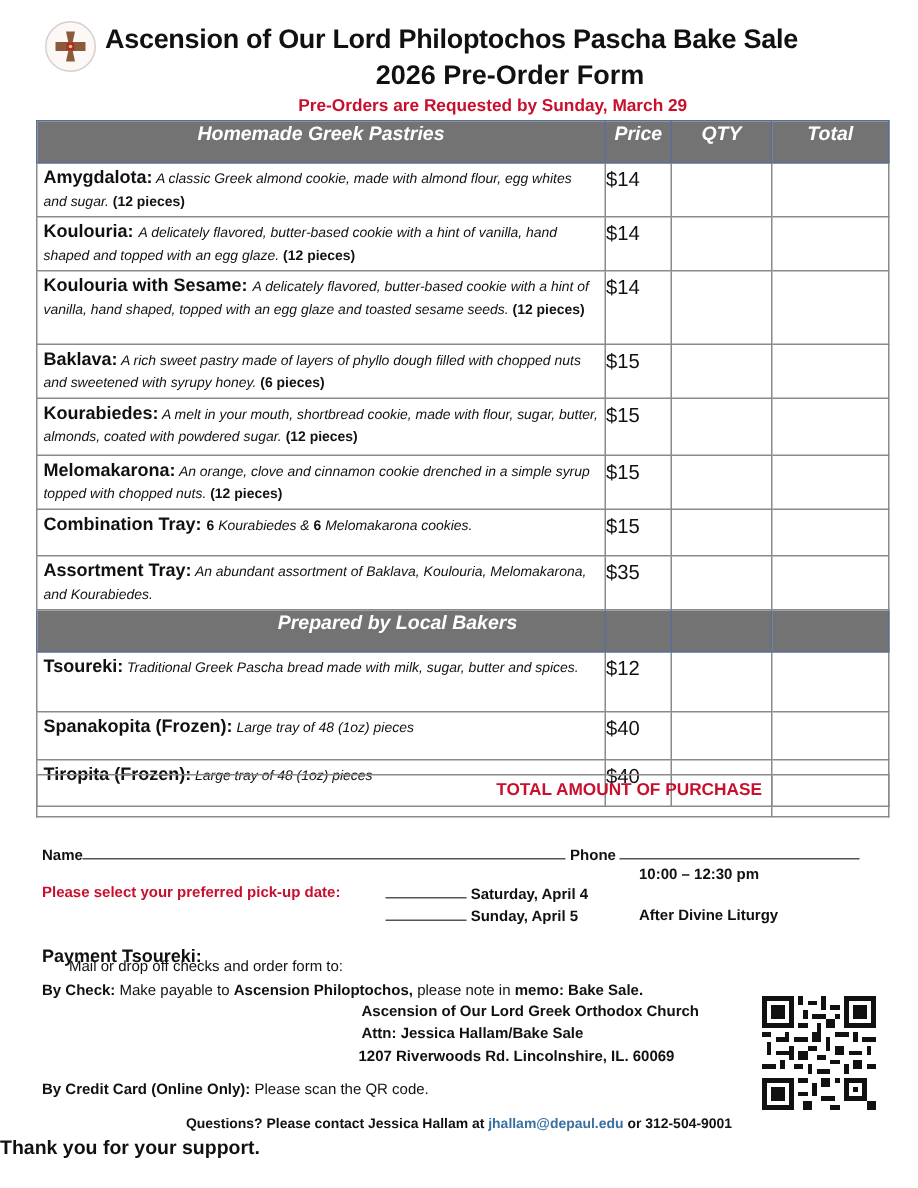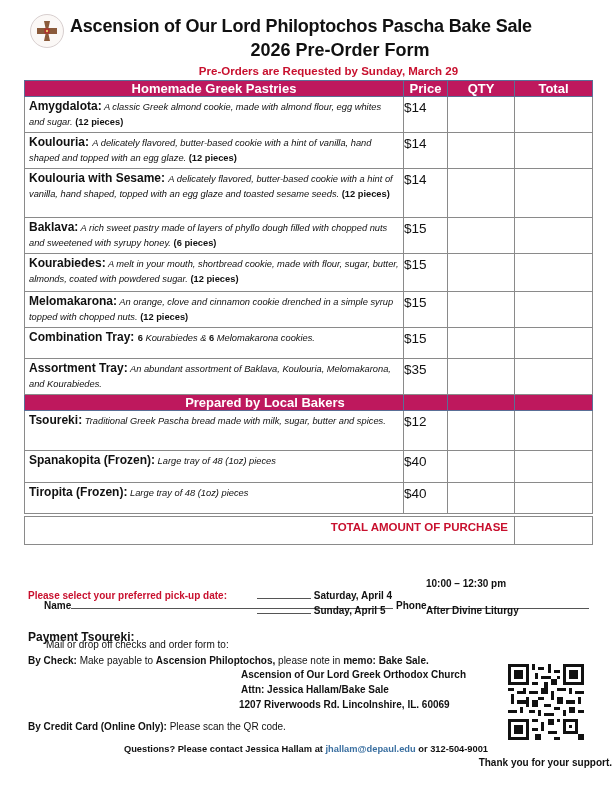--- a/index.html
+++ b/index.html
@@ -6,21 +6,21 @@
   html, body { width: 612px; height: 792px; background: #ffffff; }
   body { font-family: "Liberation Sans", sans-serif; color: #111; position: relative; overflow: hidden; }
   .logo { position: absolute; left: 30px; top: 14px; width: 34px; height: 34px; border-radius: 50%; border: 1px solid #d8cfcf; background: #fbf8f6; display: flex; align-items: center; justify-content: center; }
   .logo svg { width: 22px; height: 22px; }
   .title1 { position: absolute; left: 70px; width: 540px; top: 16px; font-size: 18px; font-weight: bold; text-align: left; letter-spacing: -0.2px; }
   .title2 { position: absolute; left: 70px; width: 540px; top: 40px; font-size: 18px; font-weight: bold; text-align: center; }
   .deadline { position: absolute; left: 0; width: 612px; top: 65px; font-size: 11.5px; font-weight: bold; color: #c8102e; text-align: center; padding-left: 45px; }
 
   table.menu { position: absolute; left: 24px; top: 80px; width: 568px; border-collapse: collapse; table-layout: fixed; }
   table.menu td, table.menu th { border: 1px solid #8a8a8a; vertical-align: top; }
-  table.menu th { background: #be185d; color: #fff; font-size: 13px; font-weight: bold; height: 16px; padding: 0; text-align: center; border-color: #5a6f96; }
+  table.menu th { background: #737373; color: #fff; font-size: 13px; font-weight: bold; height: 28px; padding: 0; text-align: center; border-color: #5a6f96; font-style: italic; }
   .col-desc { width: 379px; }
   .col-price { width: 44px; }
   .col-qty { width: 67px; }
   .col-total { width: 78px; }
   .desc { font-size: 9.3px; line-height: 15px; padding: 2px 4px 2px 4px; font-style: italic; }
   .desc .name { font-style: normal; font-weight: bold; font-size: 12px; }
   .desc .pieces { font-style: normal; font-weight: bold; font-size: 9.3px; }
   .desc .bnum { font-style: normal; font-weight: bold; }
   .price { font-size: 13.5px; text-align: left; padding-top: 3px; }
   .section-row th { text-align: left; }
@@ -153,21 +153,21 @@
       <col style="width:78px">
     </colgroup>
   <tbody>
       <tr>
     <td class="total-label">TOTAL AMOUNT OF PURCHASE</td>
     <td></td>
   </tr>
 </tbody>
   </table>
 
-<div class="field-line" style="left:44px; top:564px;margin-top:36px;">
+<div class="field-line" style="left:28px; top:564px;">
   <span>Name</span><span class="blank" style="width:322px"></span>
   <span>Phone</span>
   <span class="blank" style="width:160px"></span>
 </div>
 
 <div class="field-line red" style="left:28px; top:590px;">Please select your preferred pick-up date:</div>
 <div class="field-line" style="left:257px; top:590px;">
   <span class="blank" style="width:54px"></span>
   <span>Saturday, April 4</span>
 </div>
@@ -250,13 +250,13 @@
       <rect x="9" y="23" width="2" height="2"></rect>
       <rect x="13" y="22" width="3" height="1"></rect>
       <rect x="15" y="24" width="2" height="1"></rect>
       <rect x="23" y="23" width="2" height="2"></rect>
   </g>
 </svg>
 
 <div class="pay-line b" style="left:0; width:612px; text-align:center; top:744px; font-size:9.3px;">
   <span>Questions? Please contact Jessica Hallam at </span><span class="link">jhallam@depaul.edu</span><span> or </span><span>312-504-9001</span>
 </div>
-<div class="pay-line b" style="left:0; width:612px; text-align:right; top:757px; font-size:10px;">Thank you for your support.</div>
+<div class="pay-line b" style="left:0; width:612px; text-align:left; top:757px; font-size:13px;">Thank you for your support.</div>
 
 </body></html>

